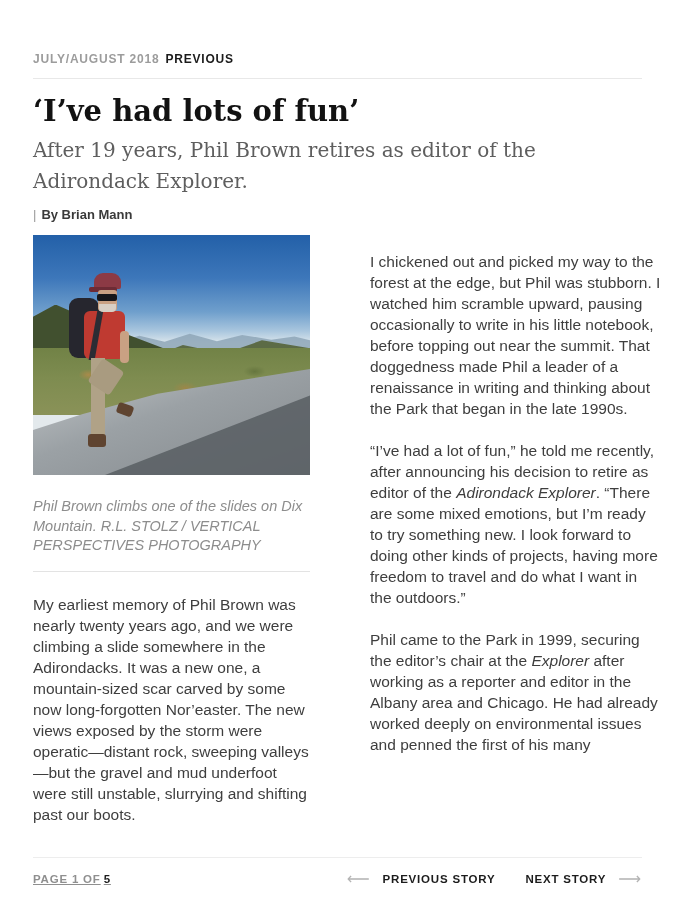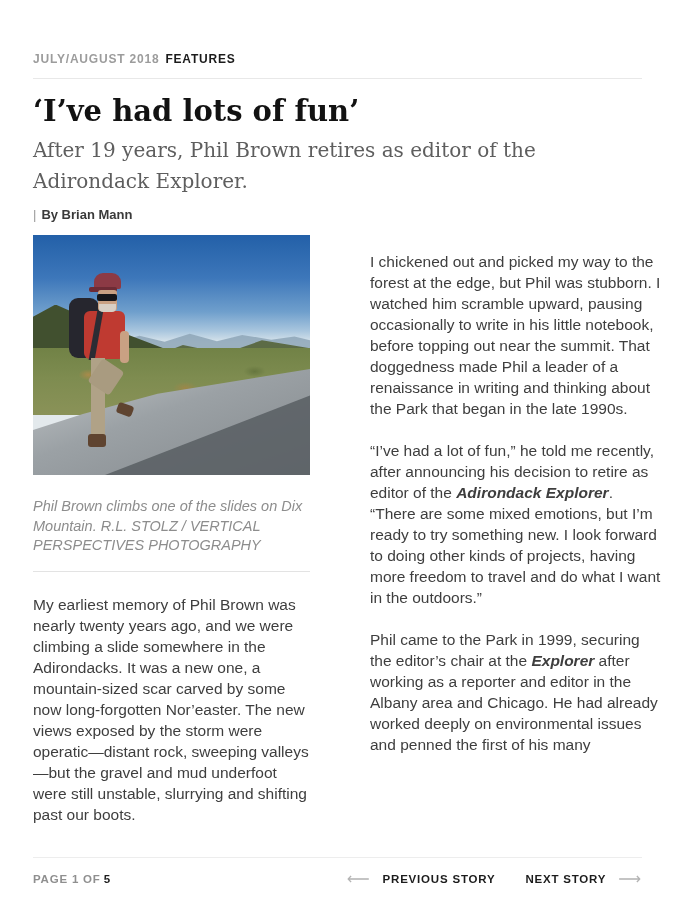--- a/index.html
+++ b/index.html
@@ -38,21 +38,21 @@
   }
   .byline{margin-top:11px;font-size:13px;font-weight:bold;color:#3a3a3a;line-height:14px;}
   .byline .bar{color:#9a9a9a;font-weight:normal;margin-right:5px;}
 
   
   .columns{display:flex;gap:60px;margin-top:13px;}
   .col-left{width:277px;flex:0 0 277px;}
   .col-right{width:292px;flex:0 0 292px;padding-top:16px;}
 
   .para{margin:0 0 21px 0;font-size:15.5px;line-height:21px;color:#3e3e3e;}
-  .para em{font-style:italic;font-weight:bold;}
+  .para em{font-style:italic;}
 
   
   .photo{position:relative;width:277px;height:240px;overflow:hidden;background:#cfe0ea;}
   .photo div{position:absolute;}
   .sky{inset:0;background:linear-gradient(180deg,#2360a8 0%,#3d77ba 18%,#6f9fcc 32%,#a9c6de 40%,#dbe6ec 45%,#e3e9ec 48%);}
   .far-ridge{top:37%;left:30%;width:70%;height:11%;background:#8ea6b7;opacity:.85;
     clip-path:polygon(0 70%,12% 45%,25% 68%,38% 38%,52% 66%,65% 42%,80% 60%,92% 48%,100% 62%,100% 100%,0 100%);}
   .left-ridge{top:29%;left:0;width:58%;height:23%;background:#41502f;
     clip-path:polygon(0 22%,14% 0,30% 20%,44% 38%,62% 58%,100% 100%,0 100%);}
   .right-ridge{top:40%;right:0;width:62%;height:13%;background:#5c6b46;
@@ -90,35 +90,35 @@
   .caption{margin-top:22px;font-style:italic;font-size:14.5px;line-height:19.5px;color:#8d8d8d;}
   .caption-rule{border-top:1px solid #e3e3e3;margin-top:15px;margin-bottom:22px;}
 
   
   .footer{
     position:absolute;left:33px;right:33px;bottom:13px;
     border-top:1px solid #ededed;
     padding-top:13px;
     display:flex;justify-content:space-between;align-items:center;
   }
-  .page-indicator{font-size:11.5px;letter-spacing:.8px;color:#8f8f8f;font-weight:bold;}
+  .page-indicator{font-size:11.5px;letter-spacing:.8px;color:#8f8f8f;font-weight:bold;text-decoration:underline;}
   .page-indicator .num{color:#1d1d1d;margin-left:3px;}
   .story-nav{display:flex;align-items:center;gap:30px;}
   .nav-btn{display:flex;align-items:center;gap:12px;cursor:pointer;background:none;border:none;padding:0;
     font-family:"Liberation Sans",sans-serif;font-size:11.5px;font-weight:bold;letter-spacing:.8px;color:#1c1c1c;}
   .nav-arrow{color:#b4b4b4;font-size:16px;font-weight:normal;line-height:1;}
 </style>
 </head>
 <body>
 
 <div class="page">
   <div class="content">
 
     <div class="kicker">
-      <span class="issue">JULY/AUGUST 2018</span><span class="section">FEATURES</span>
+      <span class="issue">JULY/AUGUST 2018</span><span class="section">PREVIOUS</span>
     </div>
     <div class="kicker-rule"></div>
 
     <h1 class="title" style="margin:14px 0 0 0;">‘I’ve had lots of fun’</h1>
     <div class="subtitle">After 19 years, Phil Brown retires as editor of the Adirondack Explorer.</div>
     <div class="byline">
       <span class="bar">|</span><span>By Brian Mann</span>
     </div>
 
     <div class="columns">

